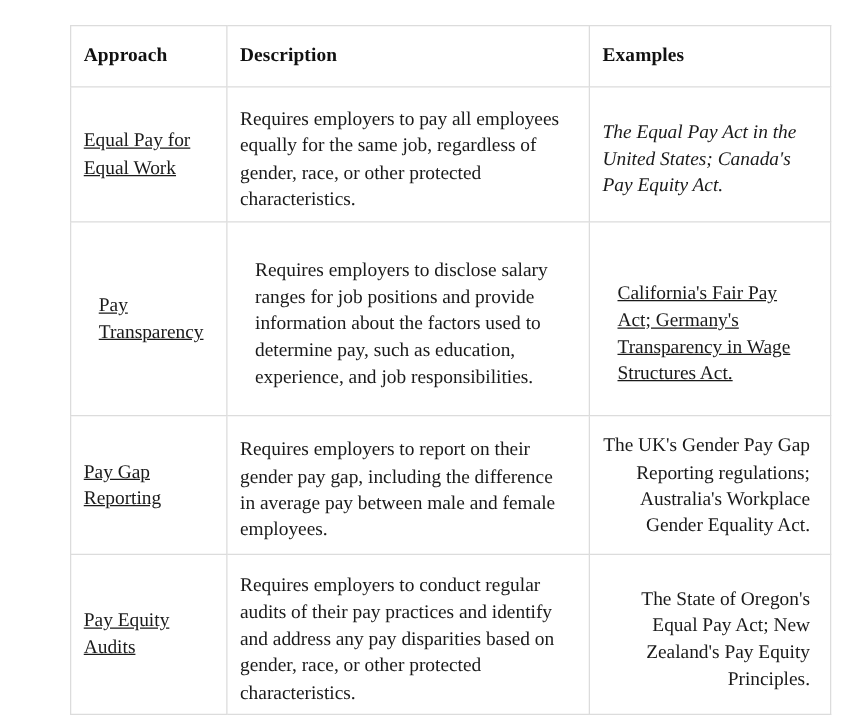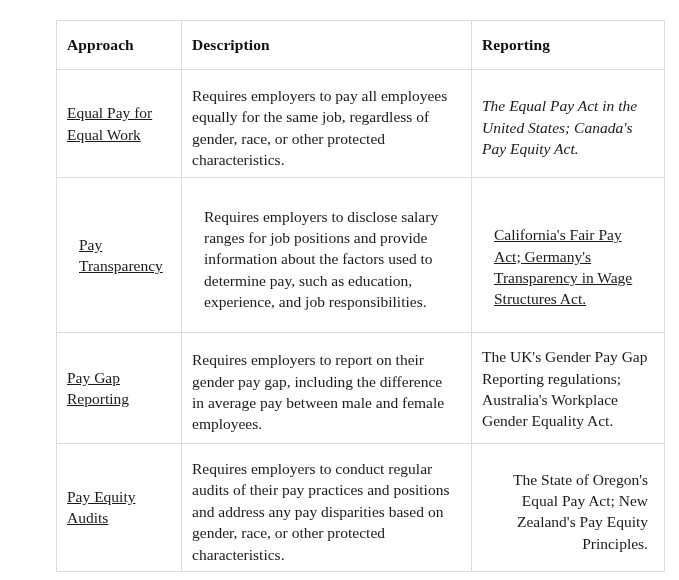--- a/index.html
+++ b/index.html
@@ -73,41 +73,41 @@
   tr.row-2 td { height: 110px; }
   tr.row-3 td { height: 118px; }
 
   td.col-description, td.col-examples {
     vertical-align: top;
   }
   td.col-description .cell-inner,
   td.col-examples .cell-inner {
     padding-top: 14px;
   }
-  tr.row-2 td.col-examples .cell-inner { padding-top: 8px; }
+  tr.row-2 td.col-examples .cell-inner { padding-top: 8px; text-align: right; }
   tr.row-3 td.col-examples .cell-inner { padding-top: 14px; text-align: right; }
   tr.row-1 td.col-examples .cell-inner { padding-top: 30px; text-decoration: underline; }
   tr.row-0 td.col-examples .cell-inner { padding-top: 14px; font-style: italic; }
 </style>
 </head>
 <body>
 
 <div class="page">
   <div class="table-wrap">
     <table class="approach-table">
       <colgroup>
         <col class="c-approach">
         <col class="c-description">
         <col class="c-examples">
       </colgroup>
       <thead>
         <tr>
           <th>Approach</th>
           <th>Description</th>
-          <th>Reporting</th>
+          <th>Examples</th>
         </tr>
       </thead>
       <tbody>
         <tr class="row-0">
           <td class="col-approach">
             <div class="cell-inner">Equal Pay for Equal Work</div>
           </td>
           <td class="col-description">
             <div class="cell-inner">Requires employers to pay all employees equally for the same job, regardless of gender, race, or other protected characteristics.</div>
           </td>
@@ -135,21 +135,21 @@
           </td>
           <td class="col-examples">
             <div class="cell-inner">The UK's Gender Pay Gap Reporting regulations; Australia's Workplace Gender Equality Act.</div>
           </td>
         </tr>
         <tr class="row-3">
           <td class="col-approach">
             <div class="cell-inner">Pay Equity Audits</div>
           </td>
           <td class="col-description">
-            <div class="cell-inner">Requires employers to conduct regular audits of their pay practices and positions and address any pay disparities based on gender, race, or other protected characteristics.</div>
+            <div class="cell-inner">Requires employers to conduct regular audits of their pay practices and identify and address any pay disparities based on gender, race, or other protected characteristics.</div>
           </td>
           <td class="col-examples">
             <div class="cell-inner">The State of Oregon's Equal Pay Act; New Zealand's Pay Equity Principles.</div>
           </td>
         </tr>
       </tbody>
     </table>
   </div>
 </div>
 

